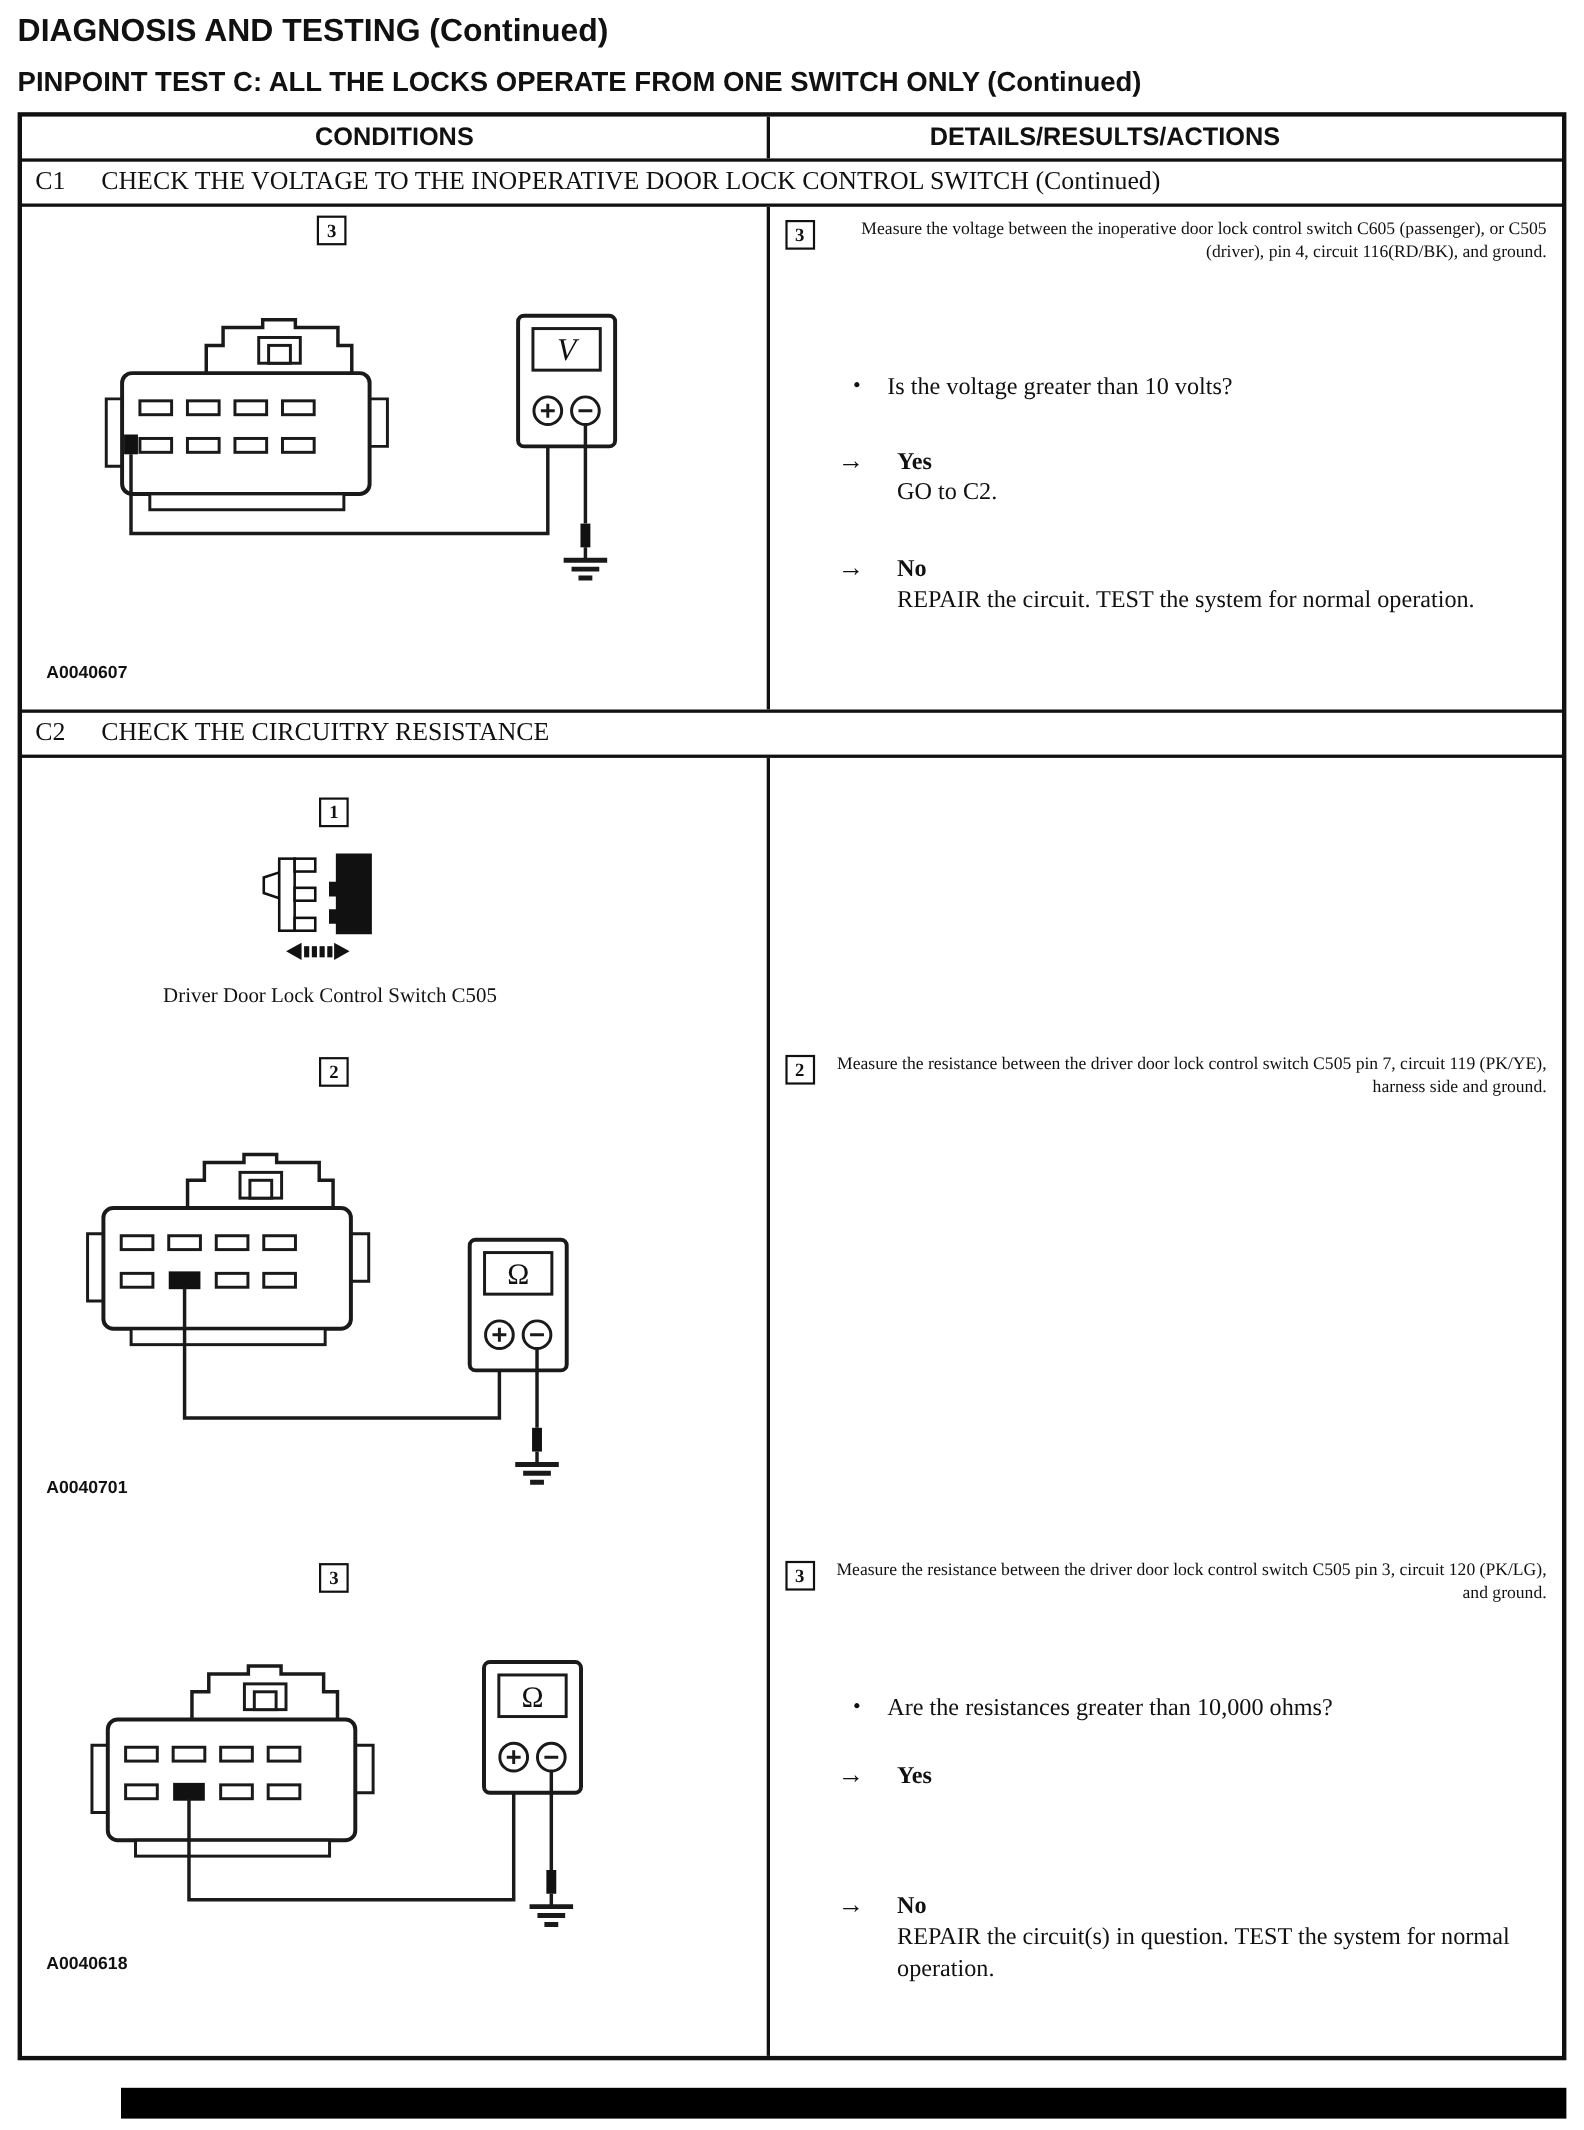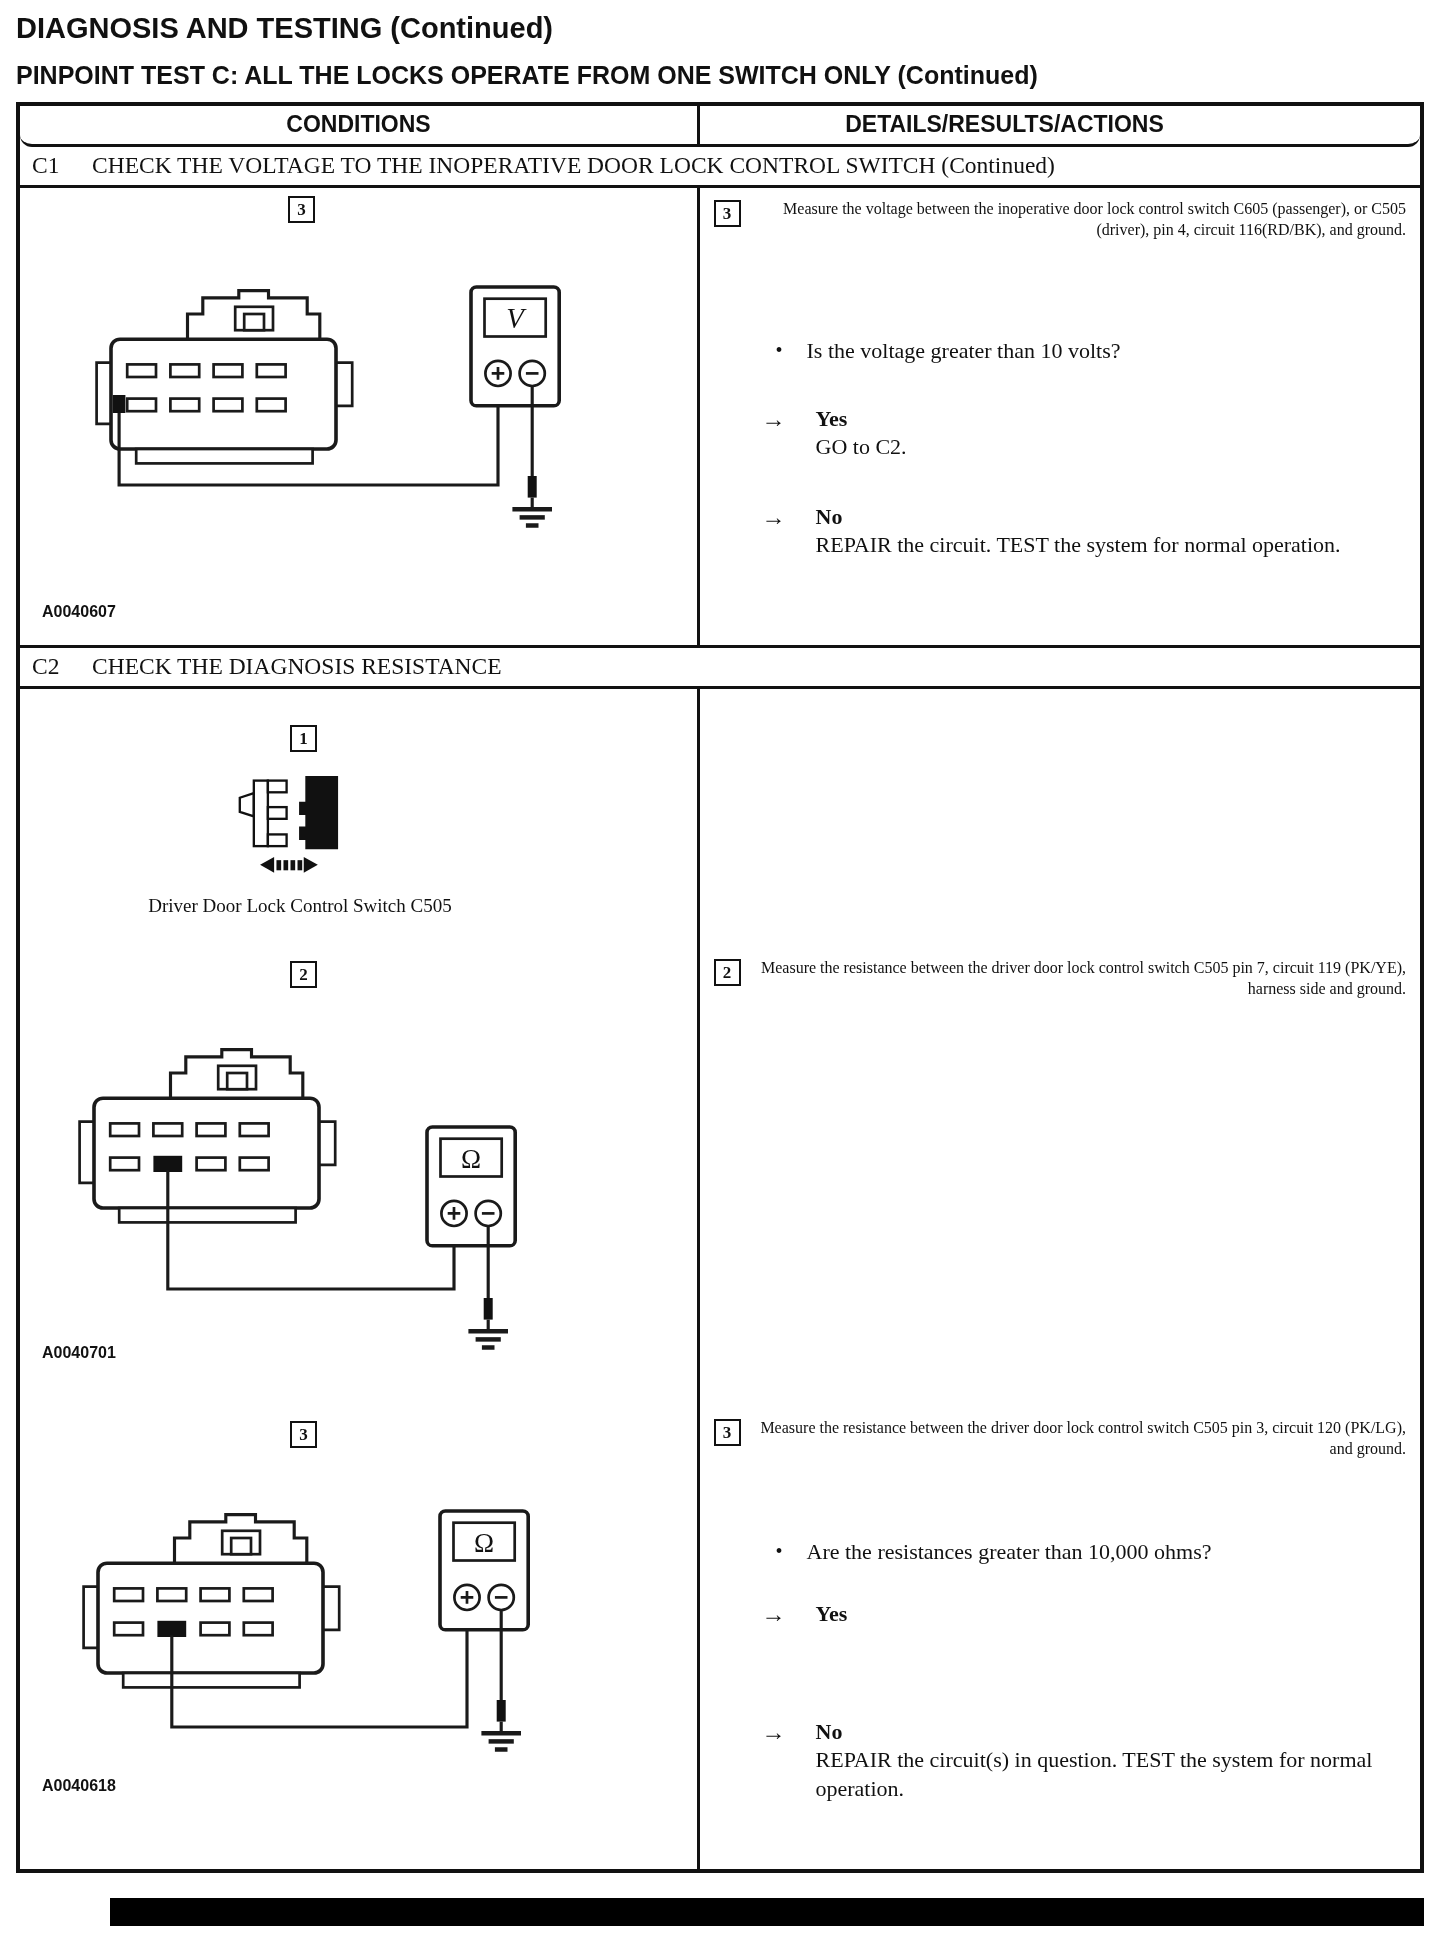--- a/index.html
+++ b/index.html
@@ -6,21 +6,21 @@
   html,body { background:#ffffff; }
   body { width:1440px; height:1936px; position:relative; color:#111;
          font-family:"Liberation Serif", serif; overflow:hidden; }
   .page { position:absolute; inset:0; padding:12px 16px; }
 
   .h1 { font-family:"Liberation Sans", sans-serif; font-weight:700; font-size:29px; }
   .h2 { font-family:"Liberation Sans", sans-serif; font-weight:700; font-size:25px; margin-top:16px; }
 
   .ptable { margin-top:12px; border:4px solid #111; width:1408px; }
 
-  .thead { display:flex; border-bottom:3px solid #111;border-radius:12px; }
+  .thead { display:flex; border-bottom:3px solid #111; }
   .thead .hcell { font-family:"Liberation Sans", sans-serif; font-weight:700; font-size:23px;
                   text-align:center; padding:5px 0 6px; }
   .lw { width:680px; border-right:3px solid #111; }
   .rw { width:609px; }
 
   .crow-title { border-bottom:3px solid #111; display:flex; align-items:baseline;
                 font-weight:400; font-size:23.5px; padding:5px 12px 6px; }
   .crow-title .cid { width:60px; }
 
   .crow-body { display:flex; border-bottom:3px solid #111; }
@@ -143,21 +143,21 @@
           <div>
             <div class="dec-label">No</div>
             <div class="dec-text">REPAIR the circuit. TEST the system for normal operation.</div>
           </div>
         </div>
       </div>
     </div>
 
     <div class="crow-title">
       <span class="cid">C2</span>
-      <span>CHECK THE DIAGNOSIS RESISTANCE</span>
+      <span>CHECK THE CIRCUITRY RESISTANCE</span>
     </div>
 
     <div class="crow-body c2-body last">
       <div class="left-cell">
 
         <div class="step-box" style="left:270px; top:36px;">1</div>
 
         <svg class="fig-svg" style="left:212px; top:76px;" width="156" height="117" viewBox="0 0 200 150">
           <g stroke="#111" stroke-width="3" fill="#ffffff">
             <path d="M28,36 L10,42 V60 L28,66 Z"></path>

